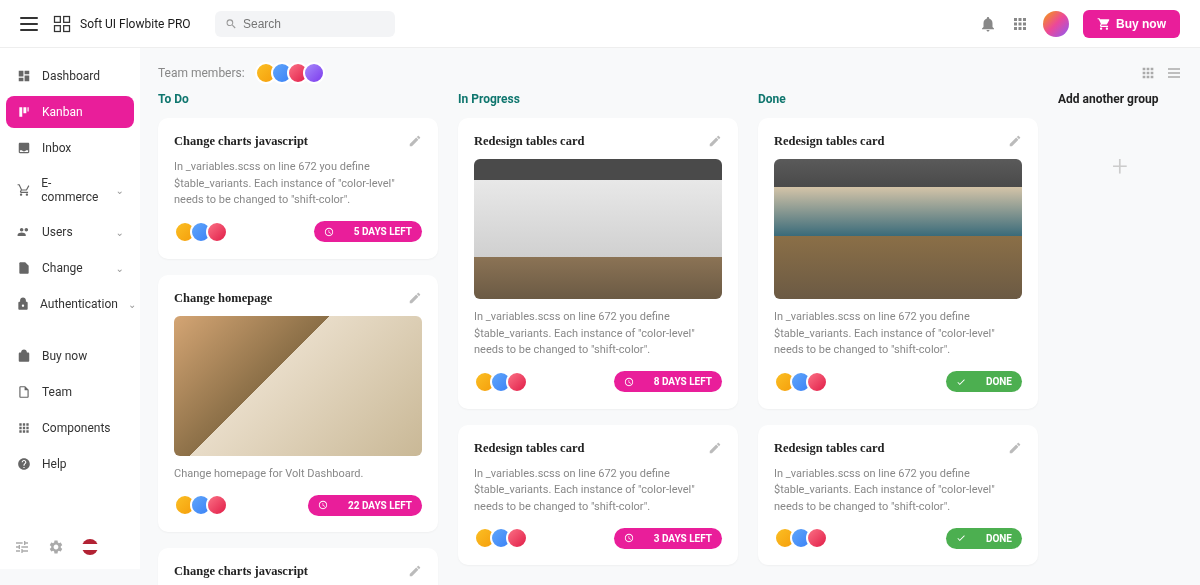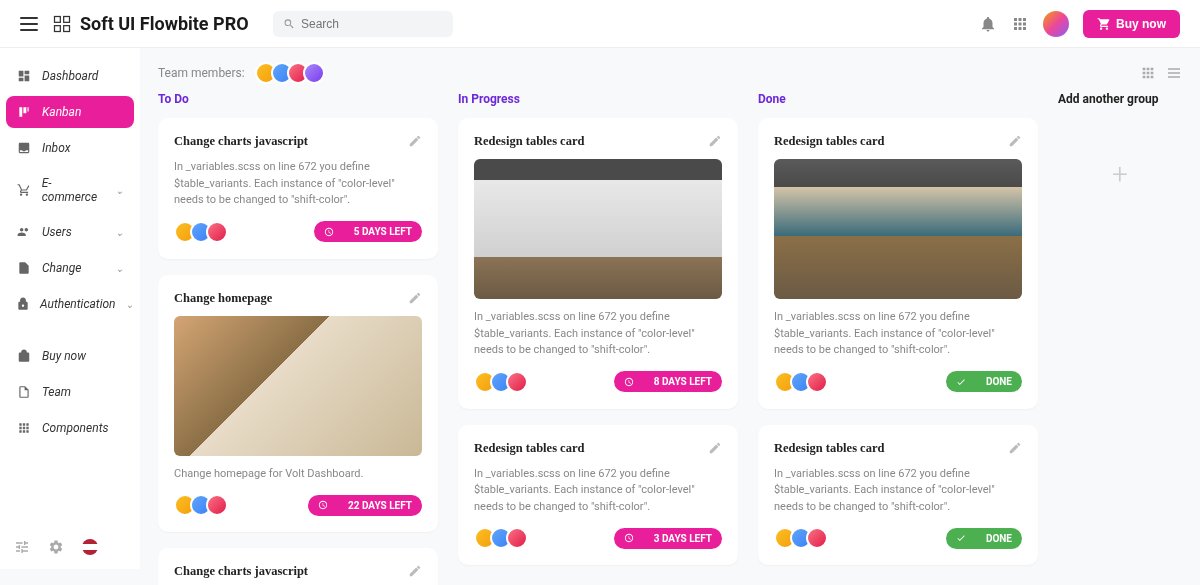--- a/index.html
+++ b/index.html
@@ -1,31 +1,31 @@
 <!DOCTYPE html>
 <html><head>
 <meta charset="utf-8">
 <style>
 * { box-sizing: border-box; margin: 0; padding: 0; }
 body { font-family: -apple-system, BlinkMacSystemFont, "Segoe UI", Roboto, sans-serif; background: #f8f9fa; color: #1a1a1a; font-size: 13px; }
 .topbar { display: flex; align-items: center; padding: 10px 20px; background: #fff; border-bottom: 1px solid #eee; position: fixed; top: 0; left: 0; right: 0; height: 48px; z-index: 100; }
 .hamburger { width: 18px; height: 14px; display: flex; flex-direction: column; justify-content: space-between; cursor: pointer; margin-right: 14px; }
 .hamburger span { height: 2px; background: #333; border-radius: 1px; }
 .logo-icon { width: 20px; height: 20px; margin-right: 8px; display: flex; align-items: center; justify-content: center; }
-.brand { font-weight: 700; font-size: 18px; color: #1a1a1a; }
+.brand { font-weight: 400; font-size: 12px; color: #1a1a1a; }
 .search-wrap { margin-left: 24px; display: flex; align-items: center; background: #f3f4f6; border-radius: 6px; padding: 6px 10px; width: 180px; }
 .search-wrap svg { width: 14px; height: 14px; fill: #999; margin-right: 6px; }
 .search-wrap input { border: none; background: transparent; outline: none; font-size: 12px; color: #666; width: 100%; }
 .topbar-right { margin-left: auto; display: flex; align-items: center; gap: 14px; }
 .top-icon { width: 18px; height: 18px; fill: #888; cursor: pointer; }
 .avatar-sm { width: 26px; height: 26px; border-radius: 50%; background: linear-gradient(135deg,#f59e0b,#ec4899,#8b5cf6); cursor: pointer; }
 .buy-btn { background: #e91e9a; color: #fff; border: none; border-radius: 6px; padding: 7px 14px; font-size: 12px; font-weight: 600; display: flex; align-items: center; gap: 5px; cursor: pointer; }
 .buy-btn svg { width: 14px; height: 14px; fill: #fff; }
 
-.sidebar { position: fixed; top: 48px; left: 0; bottom: 16px; width: 140px; background: #fff; padding: 12px 6px; font-style: italic; }
+.sidebar { position: fixed; top: 48px; left: 0; bottom: 16px; width: 140px; background: #fff; padding: 12px 6px; }
 .side-item { display: flex; align-items: center; padding: 8px 10px; border-radius: 8px; cursor: pointer; font-size: 12px; color: #333; margin-bottom: 4px; gap: 10px; }
 .side-item.active { background: #e91e9a; color: #fff; }
 .side-item .si-icon { width: 16px; height: 16px; display: flex; align-items: center; justify-content: center; }
 .side-item .chev { margin-left: auto; font-size: 10px; color: #999; }
 .side-item.active .si-icon svg { fill: #fff; }
 .side-group-gap { height: 16px; }
 .sidebar-footer { position: absolute; bottom: 14px; left: 14px; display: flex; gap: 18px; align-items: center; }
 .sf-icon { width: 16px; height: 16px; fill: #aaa; cursor: pointer; }
 .flag { width: 16px; height: 16px; border-radius: 50%; background: linear-gradient(#b22234 33%, #fff 33%, #fff 66%, #b22234 66%); cursor: pointer; }
 
@@ -37,37 +37,37 @@
 .avatar-stack .av:first-child { margin-left: 0; }
 .av1 { background: linear-gradient(135deg,#fbbf24,#f59e0b); }
 .av2 { background: linear-gradient(135deg,#60a5fa,#3b82f6); }
 .av3 { background: linear-gradient(135deg,#fb7185,#e11d48); }
 .av4 { background: linear-gradient(135deg,#a78bfa,#7c3aed); }
 .view-toggle { display: flex; gap: 10px; }
 .view-toggle svg { width: 16px; height: 16px; fill: #aaa; cursor: pointer; }
 
 .board { display: flex; gap: 20px; align-items: flex-start; }
 .col { width: 280px; flex-shrink: 0; }
-.col-title { font-size: 12px; font-weight: 700; color: #6d28d9; margin-bottom: 12px; }
+.col-title { font-size: 12px; font-weight: 700; color: #0f766e; margin-bottom: 12px; }
 .card { background: #fff; border-radius: 10px; padding: 16px; margin-bottom: 16px; box-shadow: 0 1px 2px rgba(0,0,0,0.04); }
 .card-head { display: flex; justify-content: space-between; align-items: flex-start; margin-bottom: 10px; }
 .card-title { font-size: 12.5px; font-weight: 700; color: #222; font-family: Liberation Serif, serif; }
 .edit-ic { width: 14px; height: 14px; fill: #bbb; cursor: pointer; }
 .card-img { width: 100%; height: 140px; border-radius: 6px; margin-bottom: 10px; background-size: cover; background-position: center; }
 .img-meeting { background: linear-gradient(135deg,#d4a574 0%,#8b6f47 40%,#e8dcc8 40%,#c9b896 100%); }
 .img-whiteboard { background: linear-gradient(180deg,#4a4a4a 0%,#4a4a4a 15%,#e8e8e8 15%,#d0d0d0 70%,#8b7355 70%,#6b5a44 100%); }
 .img-team { background: linear-gradient(180deg,#5a5a5a 0%,#4a4a4a 20%,#d4c4a8 20%,#3a6b7a 55%,#8b6f47 55%,#6b5a44 100%); }
 .card-desc { font-size: 11px; color: #888; line-height: 1.5; margin-bottom: 12px; }
 .card-foot { display: flex; justify-content: space-between; align-items: center; }
 .badge { font-size: 10px; font-weight: 700; padding: 5px 10px; border-radius: 12px; display: flex; align-items: center; gap: 20px; }
 .badge-pink { background: #e91e9a; color: #fff; }
 .badge-green { background: #4caf50; color: #fff; }
 .badge svg { width: 10px; height: 10px; fill: #fff; }
 .add-col { width: 180px; }
-.add-col-title { font-size: 12px; font-weight: 700; color: #222; margin-bottom: 28px; }
+.add-col-title { font-size: 12px; font-weight: 700; color: #222; margin-bottom: 20px; }
 .add-col-box { width: 100%; height: 80px; display: flex; align-items: center; justify-content: center; cursor: pointer; }
 .plus-big { font-size: 28px; color: #ccc; font-weight: 300; }
 </style>
 </head>
 <body>
 
 <div class="topbar">
   <div class="hamburger">
       <span></span>
       <span></span>
@@ -186,20 +186,28 @@
         </span>
         <span>Team</span>
       </div>
       <div class="side-item">
         <span class="si-icon">
           <svg viewBox="0 0 24 24" width="14" height="14" fill="#666">
             <path d="M4 8h4V4H4v4zm6 12h4v-4h-4v4zm-6 0h4v-4H4v4zm0-6h4v-4H4v4zm6 0h4v-4h-4v4zm6-10v4h4V4h-4zm-6 4h4V4h-4v4zm6 6h4v-4h-4v4zm0 6h4v-4h-4v4z"></path>
           </svg>
         </span>
         <span>Components</span>
+      </div>
+      <div class="side-item">
+        <span class="si-icon">
+          <svg viewBox="0 0 24 24" width="14" height="14" fill="#666">
+            <path d="M12 2C6.48 2 2 6.48 2 12s4.48 10 10 10 10-4.48 10-10S17.52 2 12 2zm1 17h-2v-2h2v2zm2.07-7.75l-.9.92C13.45 12.9 13 13.5 13 15h-2v-.5c0-1.1.45-2.1 1.17-2.83l1.24-1.26c.37-.36.59-.86.59-1.41 0-1.1-.9-2-2-2s-2 .9-2 2H8c0-2.21 1.79-4 4-4s4 1.79 4 4c0 .88-.36 1.68-.93 2.25z"></path>
+          </svg>
+        </span>
+        <span>Help</span>
       </div>
     </div>
   <div class="sidebar-footer">
     <svg class="sf-icon" viewBox="0 0 24 24">
         <path d="M3 17v2h6v-2H3zM3 5v2h10V5H3zm10 16v-2h8v-2h-8v-2h-2v6h2zM7 9v2H3v2h4v2h2V9H7zm14 4v-2H11v2h10zm-6-4h2V7h4V5h-4V3h-2v6z"></path>
       </svg>
     <svg class="sf-icon" viewBox="0 0 24 24">
         <path d="M19.14 12.94c.04-.3.06-.61.06-.94 0-.32-.02-.64-.07-.94l2.03-1.58c.18-.14.23-.41.12-.61l-1.92-3.32c-.12-.22-.37-.29-.59-.22l-2.39.96c-.5-.38-1.03-.7-1.62-.94l-.36-2.54c-.04-.24-.24-.41-.48-.41h-3.84c-.24 0-.43.17-.47.41l-.36 2.54c-.59.24-1.13.57-1.62.94l-2.39-.96c-.22-.08-.47 0-.59.22L2.74 8.87c-.12.21-.08.47.12.61l2.03 1.58c-.05.3-.09.63-.09.94s.02.64.07.94l-2.03 1.58c-.18.14-.23.41-.12.61l1.92 3.32c.12.22.37.29.59.22l2.39-.96c.5.38 1.03.7 1.62.94l.36 2.54c.05.24.24.41.48.41h3.84c.24 0 .44-.17.47-.41l.36-2.54c.59-.24 1.13-.56 1.62-.94l2.39.96c.22.08.47 0 .59-.22l1.92-3.32c.12-.22.07-.47-.12-.61l-2.01-1.58zM12 15.6c-1.98 0-3.6-1.62-3.6-3.6s1.62-3.6 3.6-3.6 3.6 1.62 3.6 3.6-1.62 3.6-3.6 3.6z"></path>
       </svg>
     <div class="flag"></div>

